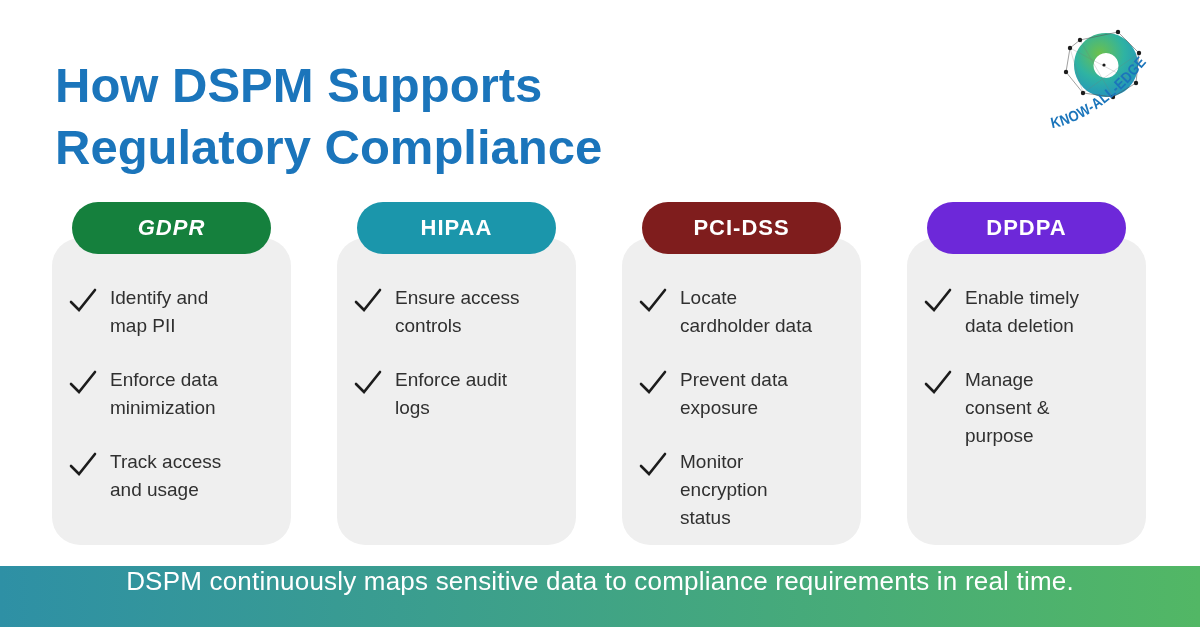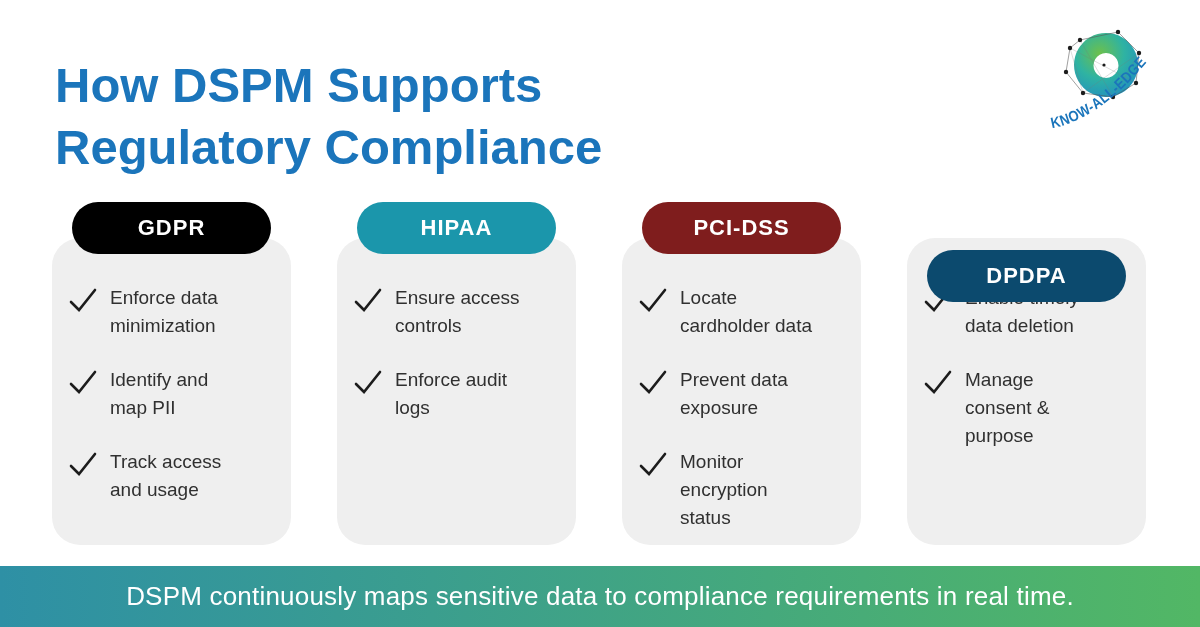--- a/index.html
+++ b/index.html
@@ -27,21 +27,21 @@
           border-radius:26px; display:flex; align-items:center; justify-content:center;
           color:#ffffff; font-size:22px; font-weight:700; letter-spacing:1px; }
 
   .items { list-style:none; padding:46px 10px 0 16px; }
   .item  { display:flex; align-items:flex-start; gap:12px; margin-bottom:26px; }
   .check { flex:0 0 30px; width:30px; height:26px; margin-top:3px; }
   .item-text { font-size:19px; line-height:28px; color:#303030; white-space:pre-line; }
 
   
   .footer { position:absolute; left:0; top:566px; width:1200px; height:61px;
-            display:flex; align-items:center; justify-content:center; }
+            display:flex; justify-content:center; }
   .footer-text { color:#ffffff; font-size:26px; font-weight:500; letter-spacing:0.2px; }
 </style>
 </head>
 <body>
 
 <div class="canvas">
 
   <div class="title" style="color: rgb(27, 117, 187); margin-top: 20px;">
     <div>How DSPM Supports</div>
     <div>Regulatory Compliance</div>
@@ -75,35 +75,35 @@
       </g>
 
       <path id="brandArc" d="M 14,108 Q 62,100 114,36" fill="none"></path>
       <text font-size="15" font-weight="700" letter-spacing="0.5" fill="#1b75bb">
         <textPath href="#brandArc" textLength="118" lengthAdjust="spacingAndGlyphs">KNOW-ALL-EDGE</textPath>
       </text>
     </svg>
   </div>
 
   <section class="card card-1">
-    <div class="pill" style="background-color: #000000;">GDPR</div>
+    <div class="pill" style="background-color: #15803d; font-style: italic;">GDPR</div>
     <ul class="items">
+      <li class="item">
+        <svg class="check" viewBox="0 0 30 26">
+            <path d="M3 15 L11 23 L27 3" fill="none" stroke="#1c1c1c" stroke-width="2.6" stroke-linecap="round"></path>
+          </svg>
+        <span class="item-text">Identify and
+map PII</span>
+      </li>
       <li class="item">
         <svg class="check" viewBox="0 0 30 26">
             <path d="M3 15 L11 23 L27 3" fill="none" stroke="#1c1c1c" stroke-width="2.6" stroke-linecap="round"></path>
           </svg>
         <span class="item-text">Enforce data
 minimization</span>
-      </li>
-      <li class="item">
-        <svg class="check" viewBox="0 0 30 26">
-            <path d="M3 15 L11 23 L27 3" fill="none" stroke="#1c1c1c" stroke-width="2.6" stroke-linecap="round"></path>
-          </svg>
-        <span class="item-text">Identify and
-map PII</span>
       </li>
       <li class="item">
         <svg class="check" viewBox="0 0 30 26">
             <path d="M3 15 L11 23 L27 3" fill="none" stroke="#1c1c1c" stroke-width="2.6" stroke-linecap="round"></path>
           </svg>
         <span class="item-text">Track access
 and usage</span>
       </li>
     </ul>
   </section>
@@ -150,21 +150,21 @@
             <path d="M3 15 L11 23 L27 3" fill="none" stroke="#1c1c1c" stroke-width="2.6" stroke-linecap="round"></path>
           </svg>
         <span class="item-text">Monitor
 encryption
 status</span>
       </li>
     </ul>
   </section>
 
   <section class="card card-4">
-    <div class="pill" style="background-color: #0c4a6e; margin-top: 48px;">DPDPA</div>
+    <div class="pill" style="background-color: #6d28d9;">DPDPA</div>
     <ul class="items">
       <li class="item">
         <svg class="check" viewBox="0 0 30 26">
             <path d="M3 15 L11 23 L27 3" fill="none" stroke="#1c1c1c" stroke-width="2.6" stroke-linecap="round"></path>
           </svg>
         <span class="item-text">Enable timely
 data deletion</span>
       </li>
       <li class="item">
         <svg class="check" viewBox="0 0 30 26">

